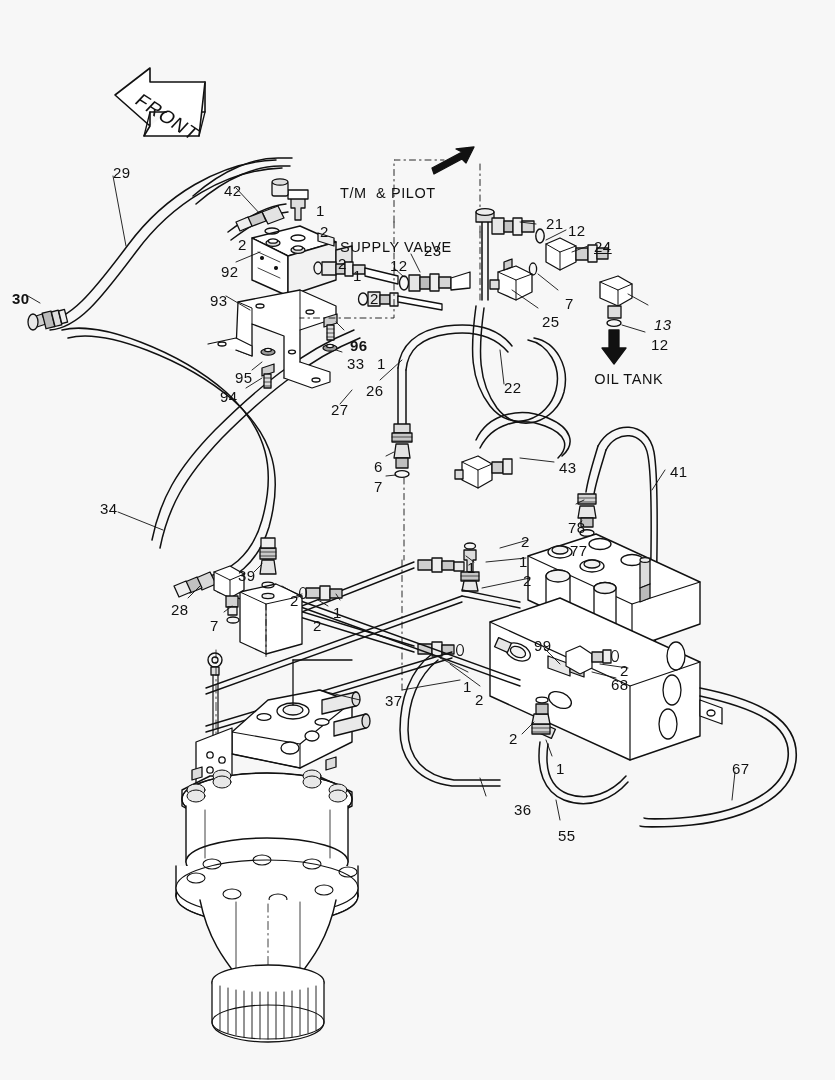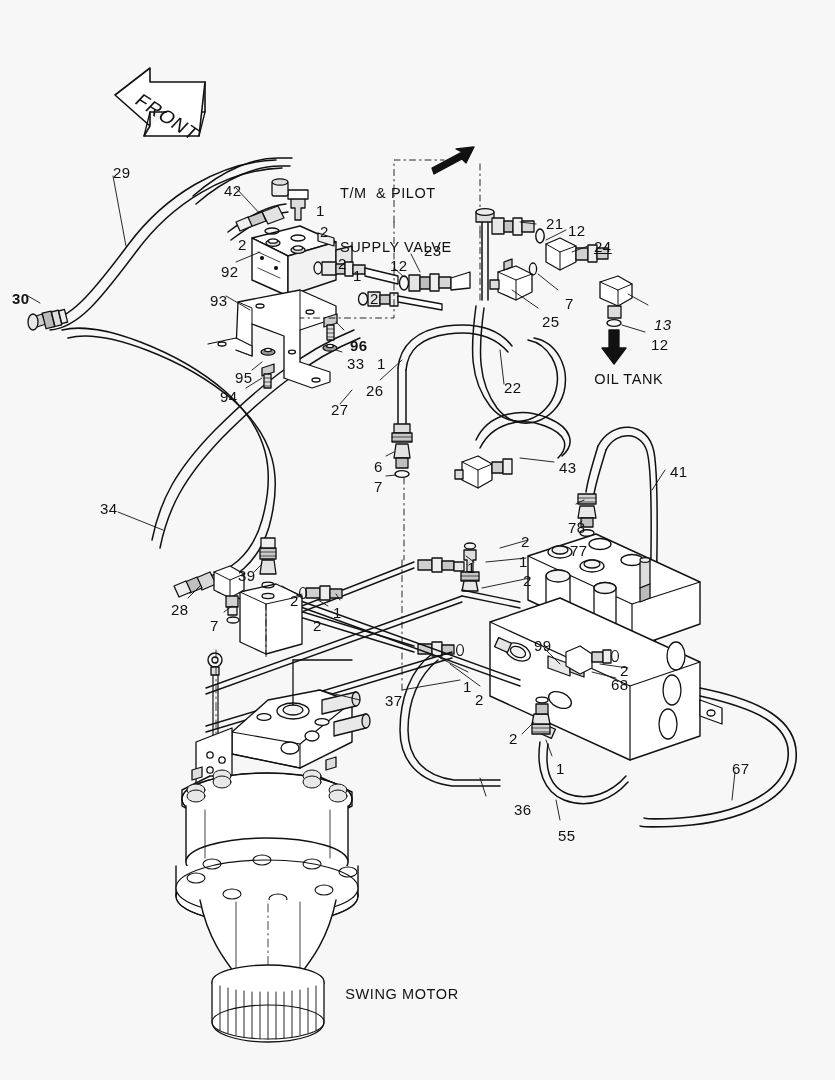--- a/index.html
+++ b/index.html
@@ -558,23 +558,20 @@
 
 <div class="lbl cap" style="left:340px;top:148px;line-height:18px;">
   <div>T/M  &amp; PILOT</div>
   <div>SUPPLY VALVE</div>
 </div>
 
 <div class="lbl cap" style="left:585px;top:355px;">
   <span>OIL TANK</span>
 </div>
 
-<div class="lbl cap" style="left:336px;top:970px;">
-  <span>SWING MOTOR</span>
-</div>
 
 <div id="numbers">
       <div class="lbl num" style="left: 113px; top: 164px;">29</div>
       <div class="lbl num" style="left: 224px; top: 182px;">42</div>
       <div class="lbl num" style="left: 316px; top: 202px;">1</div>
       <div class="lbl num" style="left: 320px; top: 223px;">2</div>
       <div class="lbl num" style="left: 238px; top: 236px;">2</div>
       <div class="lbl num" style="left: 338px; top: 255px;">2</div>
       <div class="lbl num" style="left: 221px; top: 263px;">92</div>
       <div class="lbl num" style="left: 353px; top: 267px;">1</div>

